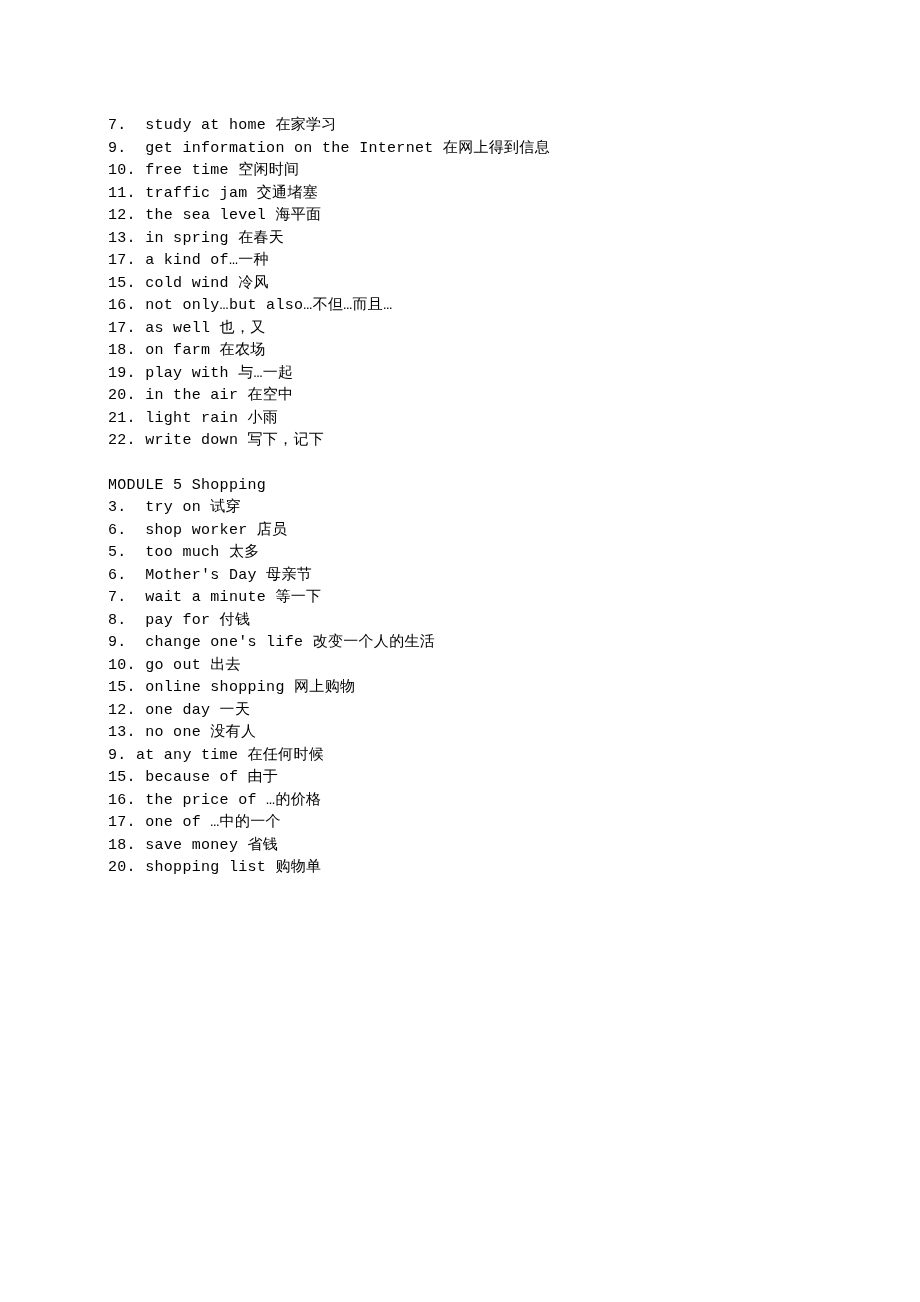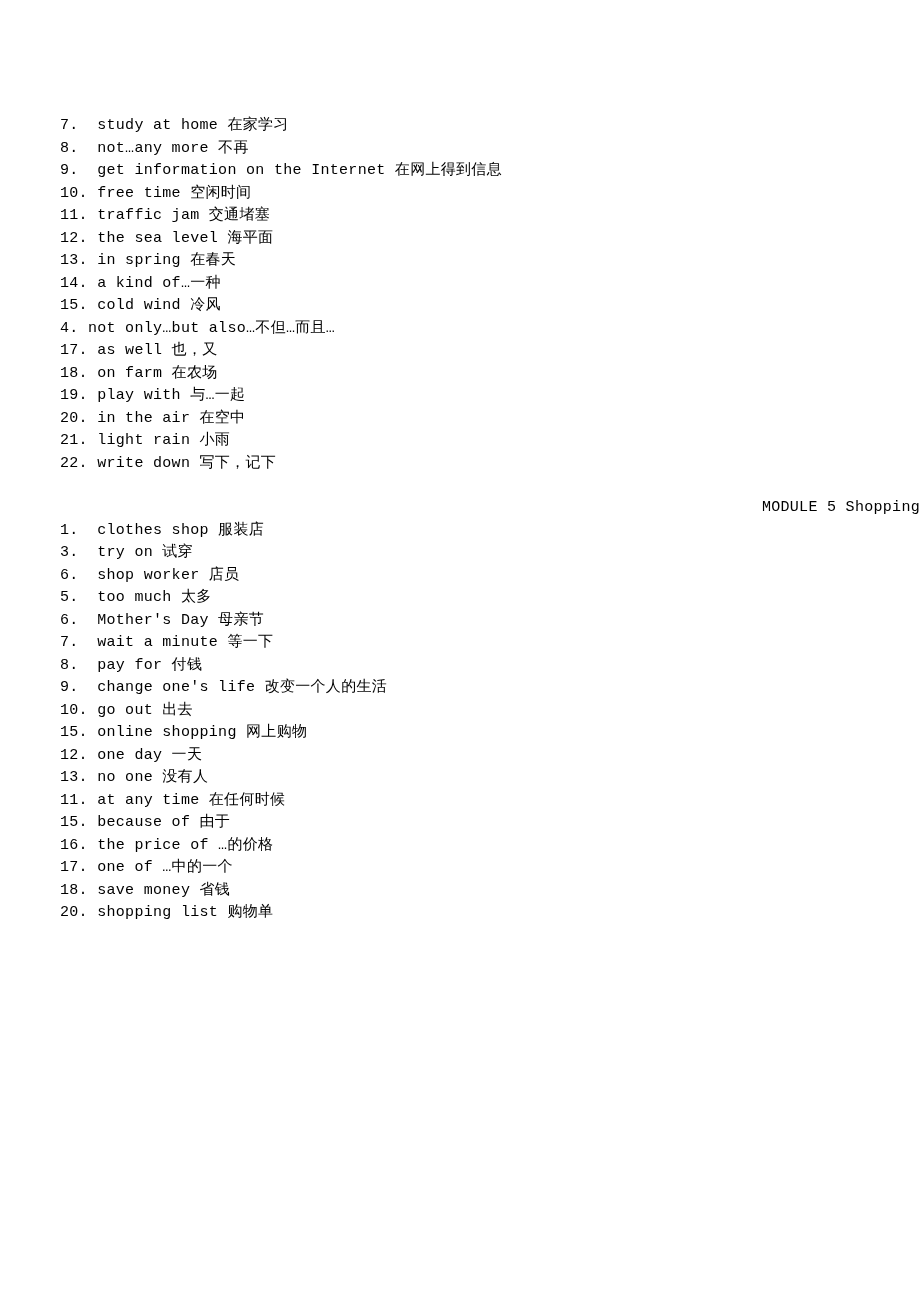--- a/index.html
+++ b/index.html
@@ -8,73 +8,70 @@
     background: #ffffff;
     font-family: "SimSun", "宋体", "Courier New", monospace;
     font-size: 15px;
     line-height: 1.5;
     color: #000000;
   }
   .page {
     width: 920px;
     height: 954px;
     box-sizing: border-box;
-    padding: 115px 0 0 60px;
+    padding: 115px 0 0 108px;
   }
   .list-block {
     margin-bottom: 22px;
   }
   .list-item {
     white-space: pre;
     letter-spacing: 0.3px;
   }
   .section-title {
     white-space: pre;
     letter-spacing: 0.3px;
-    text-align: right;
   }
 </style>
 </head>
 <body>
 
 <div class="page">
   <div id="content">
       <div class="list-block">
         <div class="list-item">7.  study at home 在家学习</div>
-        <div class="list-item">8.  not…any more 不再</div>
         <div class="list-item">9.  get information on the Internet 在网上得到信息</div>
         <div class="list-item">10. free time 空闲时间</div>
         <div class="list-item">11. traffic jam 交通堵塞</div>
         <div class="list-item">12. the sea level 海平面</div>
         <div class="list-item">13. in spring 在春天</div>
-        <div class="list-item">14. a kind of…一种</div>
+        <div class="list-item">17. a kind of…一种</div>
         <div class="list-item">15. cold wind 冷风</div>
-        <div class="list-item">4. not only…but also…不但…而且…</div>
+        <div class="list-item">16. not only…but also…不但…而且…</div>
         <div class="list-item">17. as well 也，又</div>
         <div class="list-item">18. on farm 在农场</div>
         <div class="list-item">19. play with 与…一起</div>
         <div class="list-item">20. in the air 在空中</div>
         <div class="list-item">21. light rain 小雨</div>
         <div class="list-item">22. write down 写下，记下</div>
       </div>
       <div class="list-block">
         <div class="section-title">MODULE 5 Shopping</div>
-        <div class="list-item">1.  clothes shop 服装店</div>
         <div class="list-item">3.  try on 试穿</div>
         <div class="list-item">6.  shop worker 店员</div>
         <div class="list-item">5.  too much 太多</div>
         <div class="list-item">6.  Mother's Day 母亲节</div>
         <div class="list-item">7.  wait a minute 等一下</div>
         <div class="list-item">8.  pay for 付钱</div>
         <div class="list-item">9.  change one's life 改变一个人的生活</div>
         <div class="list-item">10. go out 出去</div>
         <div class="list-item">15. online shopping 网上购物</div>
         <div class="list-item">12. one day 一天</div>
         <div class="list-item">13. no one 没有人</div>
-        <div class="list-item">11. at any time 在任何时候</div>
+        <div class="list-item">9. at any time 在任何时候</div>
         <div class="list-item">15. because of 由于</div>
         <div class="list-item">16. the price of …的价格</div>
         <div class="list-item">17. one of …中的一个</div>
         <div class="list-item">18. save money 省钱</div>
         <div class="list-item">20. shopping list 购物单</div>
       </div>
     </div>
 </div>
 
 </body></html>

